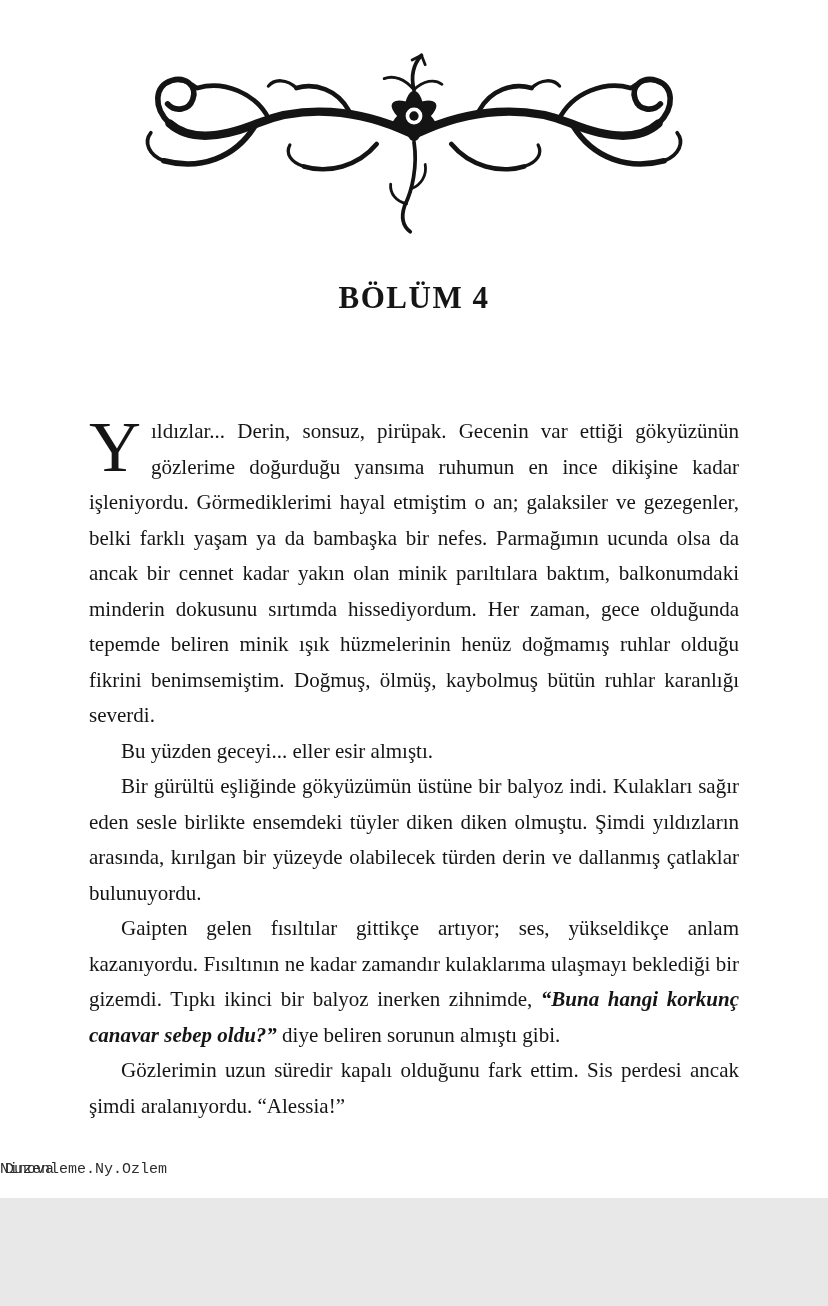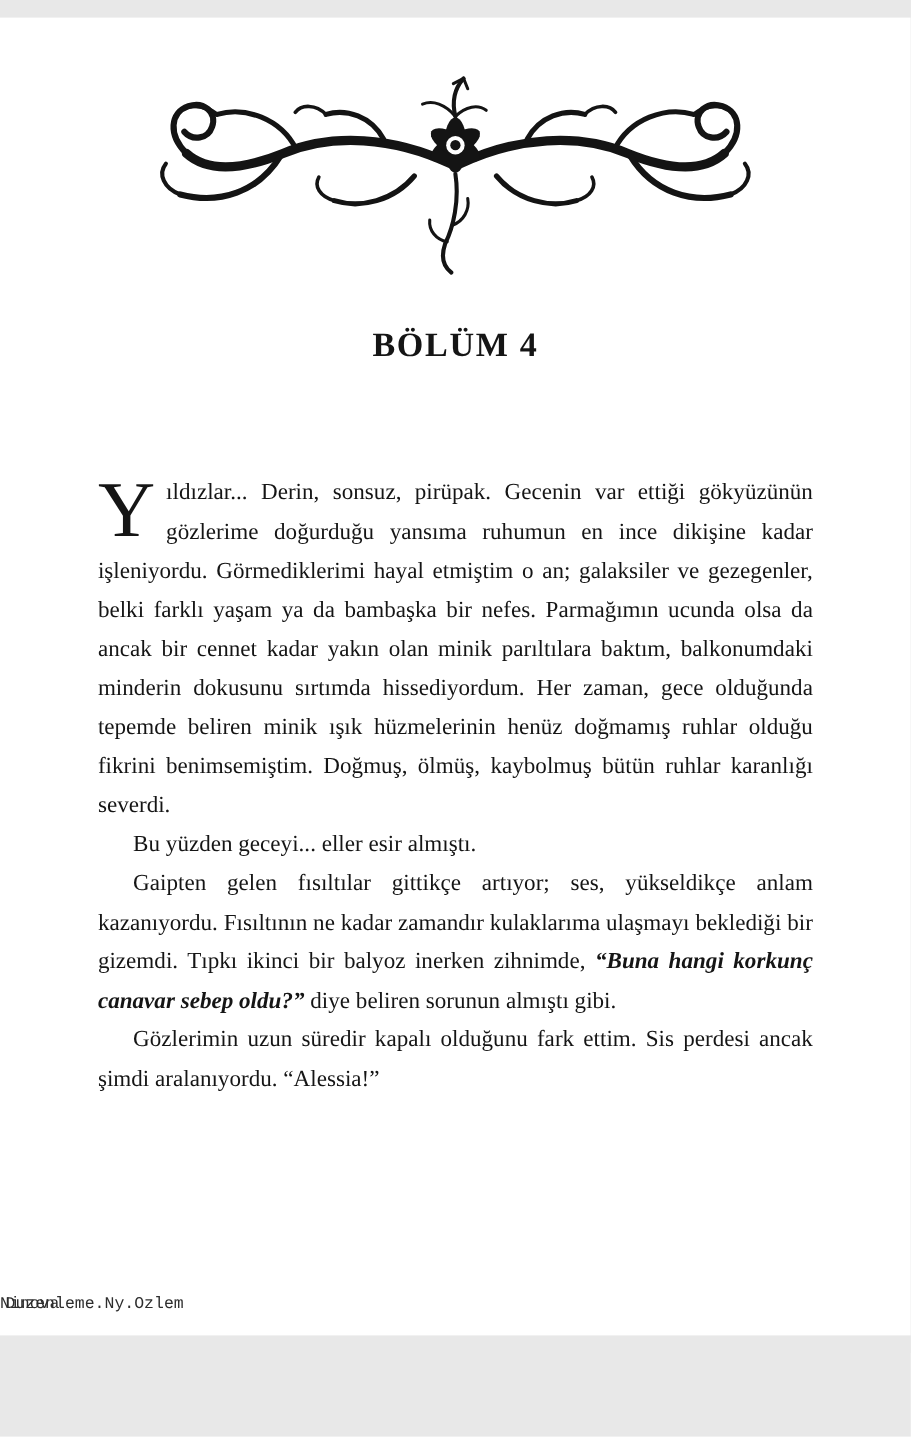--- a/index.html
+++ b/index.html
@@ -1,20 +1,20 @@
 <!DOCTYPE html>
 <html><head>
 <meta charset="utf-8">
 <style>
   html, body { margin: 0; padding: 0; background: #e8e8e8; }
   .page {
     position: relative;
     width: 828px;
     height: 1198px;
-    margin: 16px auto;
+    margin: 0 auto;
     background: #ffffff;
     color: #151515;
     font-family: "Liberation Serif", serif;
     overflow: hidden;
   }
   .ornament {
     text-align: center;
     padding-top: 50px;
     height: 190px;
   }
@@ -98,20 +98,21 @@
         <path d="M292,164 C281,162 274,153 275,143" stroke-width="3"></path>
       </g>
     </svg>
   </div>
 
   <h1 class="chapter">BÖLÜM 4</h1>
 
   <div class="body-text">
     <p class="p"><span class="dropcap">Y</span><span>ıldızlar... Derin, sonsuz, pirüpak. Gecenin var ettiği gökyüzünün gözlerime doğurduğu yansıma ruhumun en ince dikişine kadar işleniyordu. Görmediklerimi hayal etmiştim o an; galaksiler ve gezegenler, belki farklı yaşam ya da bambaşka bir nefes. Parmağımın ucunda olsa da ancak bir cennet kadar yakın olan minik parıltılara baktım, balkonumdaki minderin dokusunu sırtımda hissediyordum. Her zaman, gece olduğunda tepemde beliren minik ışık hüzmelerinin henüz doğmamış ruhlar olduğu fikrini benimsemiştim. Doğmuş, ölmüş, kaybolmuş bütün ruhlar karanlığı severdi.</span></p>
     <p class="p indent">Bu yüzden geceyi... eller esir almıştı.</p>
+    <p class="p indent">Bir gürültü eşliğinde gökyüzümün üstüne bir balyoz indi. Kulakları sağır eden sesle birlikte ensemdeki tüyler diken diken olmuştu. Şimdi yıldızların arasında, kırılgan bir yüzeyde olabilecek türden derin ve dallanmış çatlaklar bulunuyordu.</p>
     <p class="p indent"><span>Gaipten gelen fısıltılar gittikçe artıyor; ses, yükseldikçe anlam kazanıyordu. Fısıltının ne kadar zamandır kulaklarıma ulaşmayı beklediği bir gizemdi. Tıpkı ikinci bir balyoz inerken zihnimde, </span><span class="em">“Buna hangi korkunç canavar sebep oldu?”</span><span> diye beliren sorunun almıştı gibi.</span></p>
     <p class="p indent">Gözlerimin uzun süredir kapalı olduğunu fark ettim. Sis perdesi ancak şimdi aralanıyordu. “Alessia!”</p>
   </div>
 
   <div class="footer">
     <span class="footer-left">Duzenleme.Ny.Ozlem</span>
     <span class="footer-center">Ninova</span>
   </div>
 
 </div>

